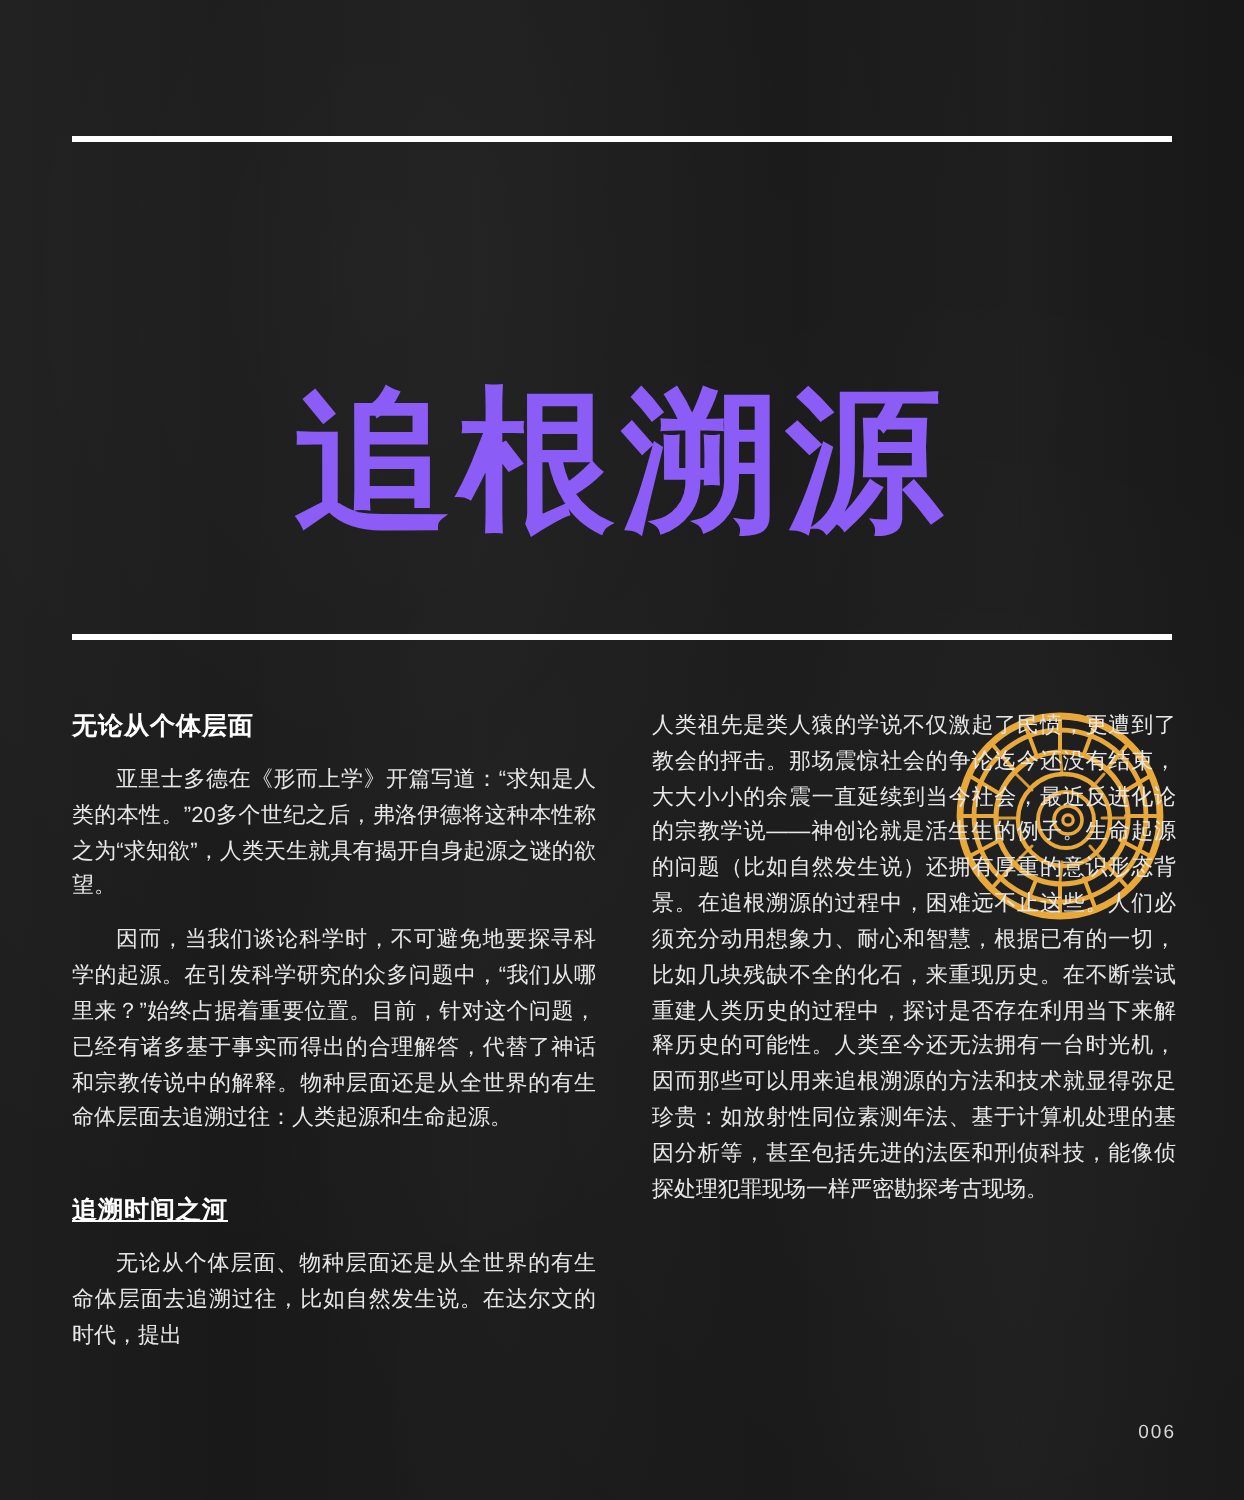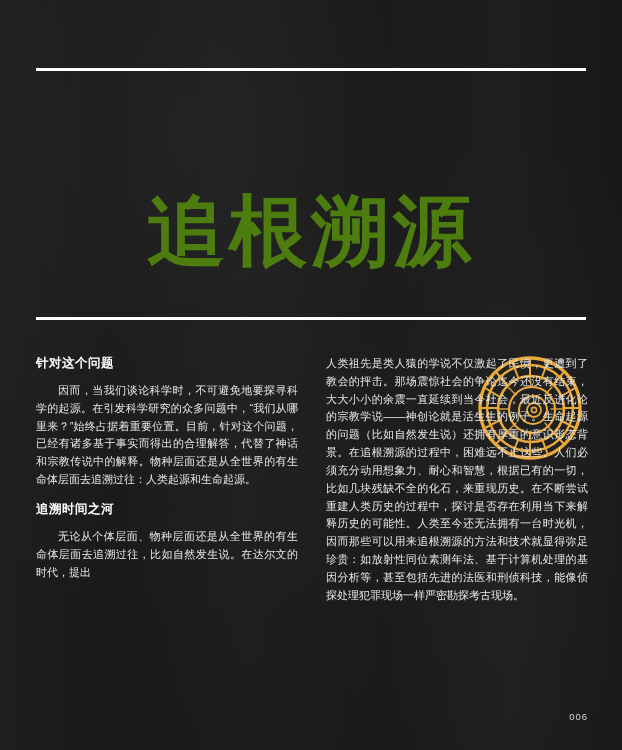--- a/index.html
+++ b/index.html
@@ -40,21 +40,21 @@
   .title {
     position: absolute;
     left: 0;
     right: 0;
     top: 140px;
     text-align: center;
     font-size: 78px;
     line-height: 1;
     font-weight: bold;
     letter-spacing: 4px;
-    color: #4d7c0f;
+    color: #8b5cf6;
     font-family: "DejaVu Sans", "Liberation Sans", sans-serif;
   }
 
   .rule-mid {
     position: absolute;
     left: 36px;
     top: 317px;
     width: 550px;
     height: 3px;
     background: #ffffff;
@@ -73,21 +73,22 @@
   }
 
   .subhead {
     font-size: 12.5px;
     font-weight: bold;
     color: #ffffff;
     margin: 0 0 10px 0;
     letter-spacing: 0.5px;
   }
   .subhead.second {
-    margin-top: 12px;
+    margin-top: 28px;
+    text-decoration: underline;
   }
 
   p.body {
     margin: 0 0 9px 0;
     font-size: 11px;
     line-height: 1.62;
     color: #e8e8e8;
     text-align: justify;
     text-indent: 2em;
   }
@@ -160,21 +161,22 @@
       <line x1="56" y1="89" x2="57" y2="79"></line>
       <line x1="34" y1="79" x2="42" y2="71"></line>
       <line x1="24" y1="57" x2="35" y2="57"></line>
       <line x1="34" y1="35" x2="42" y2="43"></line>
     </g>
   </svg>
 
   <div class="columns">
 
     <div class="col">
-      <h2 class="subhead">针对这个问题</h2>
+      <h2 class="subhead">无论从个体层面</h2>
+      <p class="body">亚里士多德在《形而上学》开篇写道：“求知是人类的本性。”20多个世纪之后，弗洛伊德将这种本性称之为“求知欲”，人类天生就具有揭开自身起源之谜的欲望。</p>
       <p class="body">因而，当我们谈论科学时，不可避免地要探寻科学的起源。在引发科学研究的众多问题中，“我们从哪里来？”始终占据着重要位置。目前，针对这个问题，已经有诸多基于事实而得出的合理解答，代替了神话和宗教传说中的解释。物种层面还是从全世界的有生命体层面去追溯过往：人类起源和生命起源。</p>
 
       <h2 class="subhead second">追溯时间之河</h2>
       <p class="body">无论从个体层面、物种层面还是从全世界的有生命体层面去追溯过往，比如自然发生说。在达尔文的时代，提出</p>
     </div>
 
     <div class="col">
       <p class="body noindent">人类祖先是类人猿的学说不仅激起了民愤，更遭到了教会的抨击。那场震惊社会的争论迄今还没有结束，大大小小的余震一直延续到当今社会，最近反进化论的宗教学说——神创论就是活生生的例子。生命起源的问题（比如自然发生说）还拥有厚重的意识形态背景。在追根溯源的过程中，困难远不止这些。人们必须充分动用想象力、耐心和智慧，根据已有的一切，比如几块残缺不全的化石，来重现历史。在不断尝试重建人类历史的过程中，探讨是否存在利用当下来解释历史的可能性。人类至今还无法拥有一台时光机，因而那些可以用来追根溯源的方法和技术就显得弥足珍贵：如放射性同位素测年法、基于计算机处理的基因分析等，甚至包括先进的法医和刑侦科技，能像侦探处理犯罪现场一样严密勘探考古现场。</p>
     </div>
 

